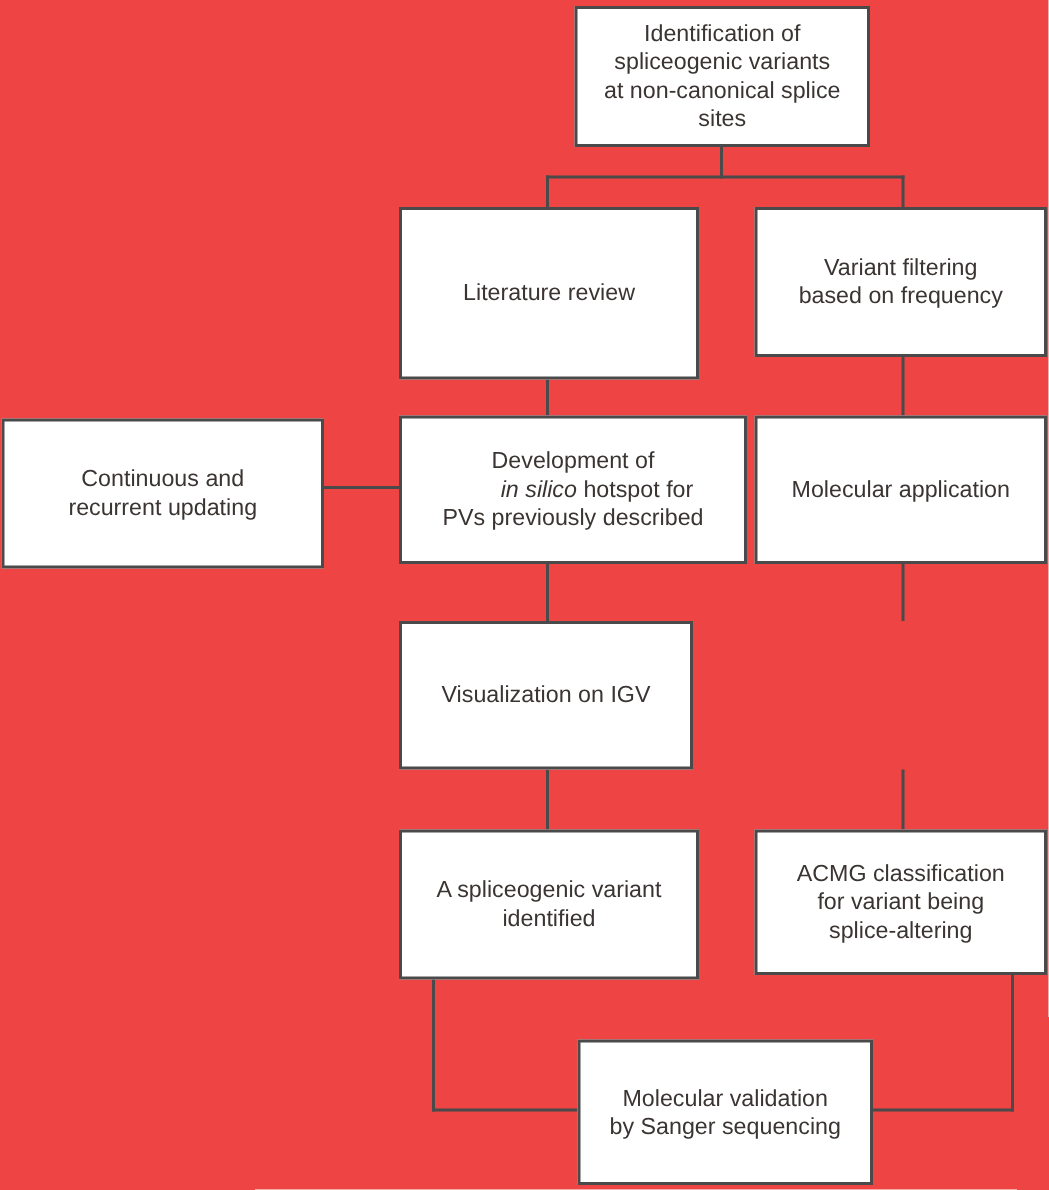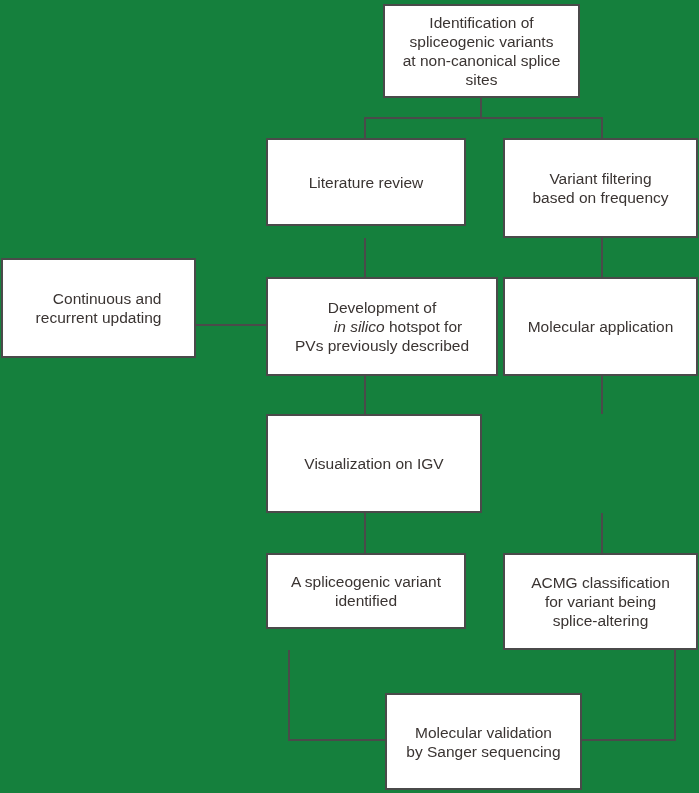--- a/index.html
+++ b/index.html
@@ -4,21 +4,21 @@
 <style>
   html, body {
     margin: 0;
     padding: 0;
     background: #ffffff;
   }
   .canvas {
     position: relative;
     width: 699px;
     height: 793px;
-    background: #15803d;
+    background: #ef4444;
     font-family: "Liberation Sans", sans-serif;
     color: #3a3432;
     overflow: hidden;
   }
   .node {
     position: absolute;
     box-sizing: border-box;
     border: 2px solid #4a4a4a;
     background: #ffffff;
     display: flex;
@@ -64,52 +64,52 @@
   <div class="line" style="left:674px; top:650px; width:2px;   height:91px;"></div>
   <div class="line" style="left:582px; top:739px; width:94px;  height:2px;"></div>
 
   <div class="node" style="left:383px; top:4px; width:197px; height:94px;">
     <div class="label multiline">Identification of
 spliceogenic variants
 at non-canonical splice
 sites</div>
   </div>
 
-  <div class="node" style="left:266px; top:138px; width:200px; height:88px;">
+  <div class="node" style="left:266px; top:138px; width:200px; height:115px;">
     <div class="label multiline">Literature review</div>
   </div>
 
   <div class="node" style="left:503px; top:138px; width:195px; height:100px;">
     <div class="label multiline">Variant filtering
 based on frequency</div>
   </div>
 
-  <div class="node" style="left:1px; top:258px; width:195px; height:100px;text-align:right;">
+  <div class="node" style="left:1px; top:279px; width:215px; height:100px;">
     <div class="label multiline">Continuous and
 recurrent updating</div>
   </div>
 
   <div class="node" style="left:266px; top:277px; width:232px; height:99px;">
     <div class="label">
       <div>Development of</div>
       <div><span class="italic">in silico</span> <span>hotspot for</span></div>
       <div>PVs previously described</div>
     </div>
   </div>
 
   <div class="node" style="left:503px; top:277px; width:195px; height:99px;">
     <div class="label multiline">Molecular application</div>
   </div>
 
-  <div class="node" style="left:266px; top:414px; width:216px; height:99px;">
+  <div class="node" style="left:266px; top:414px; width:196px; height:99px;">
     <div class="label multiline">Visualization on IGV</div>
   </div>
 
 
-  <div class="node" style="left:266px; top:553px; width:200px; height:76px;">
+  <div class="node" style="left:266px; top:553px; width:200px; height:100px;">
     <div class="label multiline">A spliceogenic variant
 identified</div>
   </div>
 
   <div class="node" style="left:503px; top:553px; width:195px; height:97px;">
     <div class="label multiline">ACMG classification
 for variant being
 splice-altering</div>
   </div>
 

